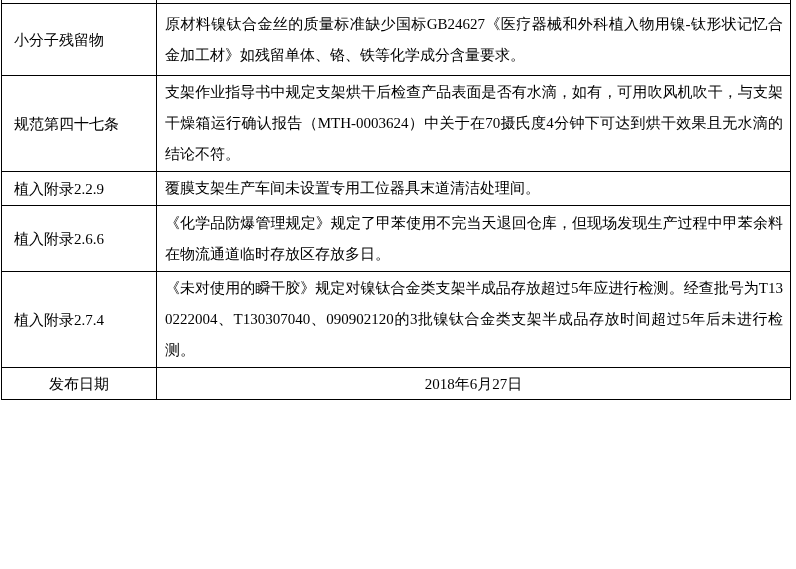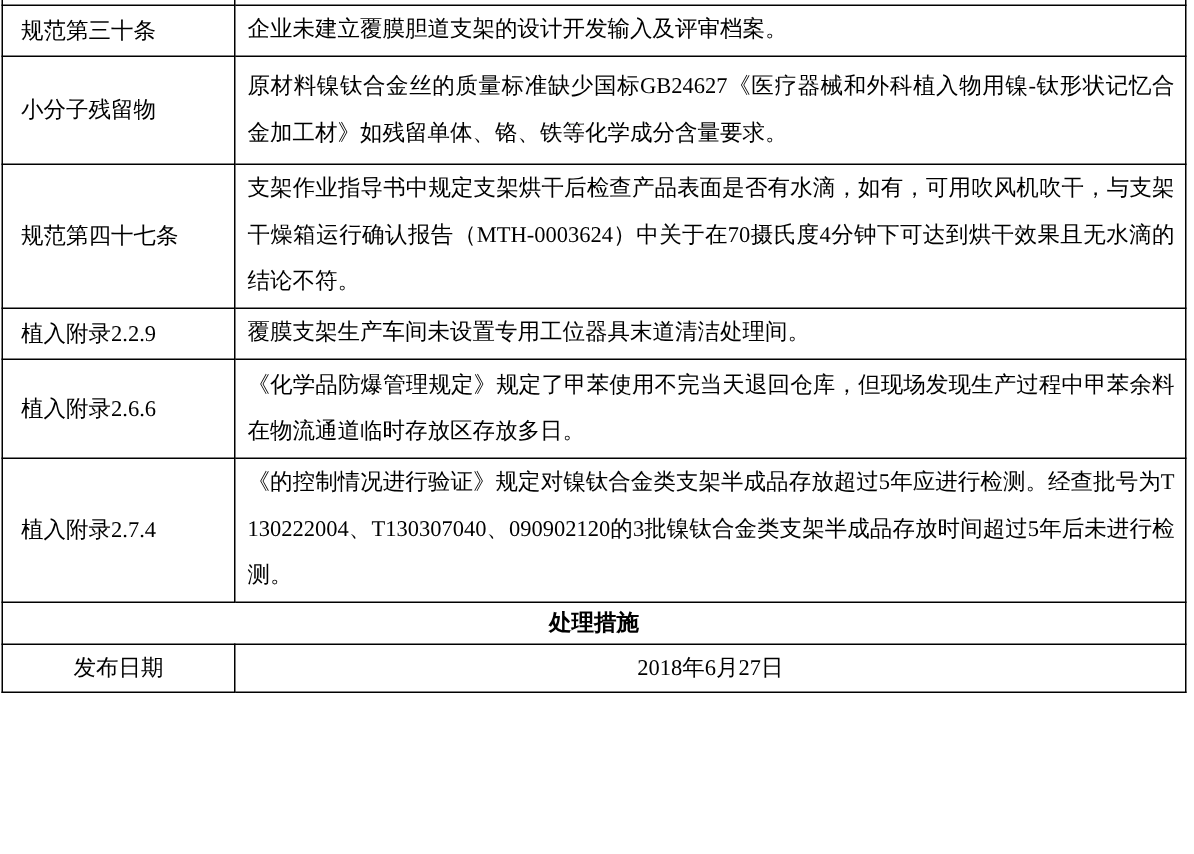--- a/index.html
+++ b/index.html
@@ -97,24 +97,20 @@
       <col class="c-label">
       <col class="c-content">
     </colgroup>
 
     <tbody>
         <tr class="sliver">
       <td></td>
       <td></td>
     </tr>
 
-    <tr class="h30">
-      <td class="label-cell">规范第三十条</td>
-      <td class="content-cell">企业未建立覆膜胆道支架的设计开发输入及评审档案。</td>
-    </tr>
 
     <tr class="h69">
       <td class="label-cell">小分子残留物</td>
       <td class="content-cell">原材料镍钛合金丝的质量标准缺少国标GB24627《医疗器械和外科植入物用镍-钛形状记忆合金加工材》如残留单体、铬、铁等化学成分含量要求。</td>
     </tr>
 
     <tr class="h93">
       <td class="label-cell">规范第四十七条</td>
       <td class="content-cell">支架作业指导书中规定支架烘干后检查产品表面是否有水滴，如有，可用吹风机吹干，与支架干燥箱运行确认报告（MTH-0003624）中关于在70摄氏度4分钟下可达到烘干效果且无水滴的结论不符。</td>
     </tr>
@@ -125,26 +121,23 @@
     </tr>
 
 
     <tr class="h63">
       <td class="label-cell">植入附录2.6.6</td>
       <td class="content-cell">《化学品防爆管理规定》规定了甲苯使用不完当天退回仓库，但现场发现生产过程中甲苯余料在物流通道临时存放区存放多日。</td>
     </tr>
 
     <tr class="h92">
       <td class="label-cell">植入附录2.7.4</td>
-      <td class="content-cell">《的控制情况进行验证》规定对镍钛合金类支架半成品存放超过5年应进行检测。经查批号为T130222004、T130307040、090902120的3批镍钛合金类支架半成品存放时间超过5年后未进行检测。</td>
+      <td class="content-cell">《未对使用的瞬干胶》规定对镍钛合金类支架半成品存放超过5年应进行检测。经查批号为T130222004、T130307040、090902120的3批镍钛合金类支架半成品存放时间超过5年后未进行检测。</td>
     </tr>
 
-    <tr class="h27">
-      <td class="section-header-cell" colspan="2">处理措施</td>
-    </tr>
 
 
     <tr class="h31">
       <td class="label-cell-center">发布日期</td>
       <td class="date-cell">2018年6月27日</td>
     </tr>
   </tbody>
     </table>
 </div>
 

